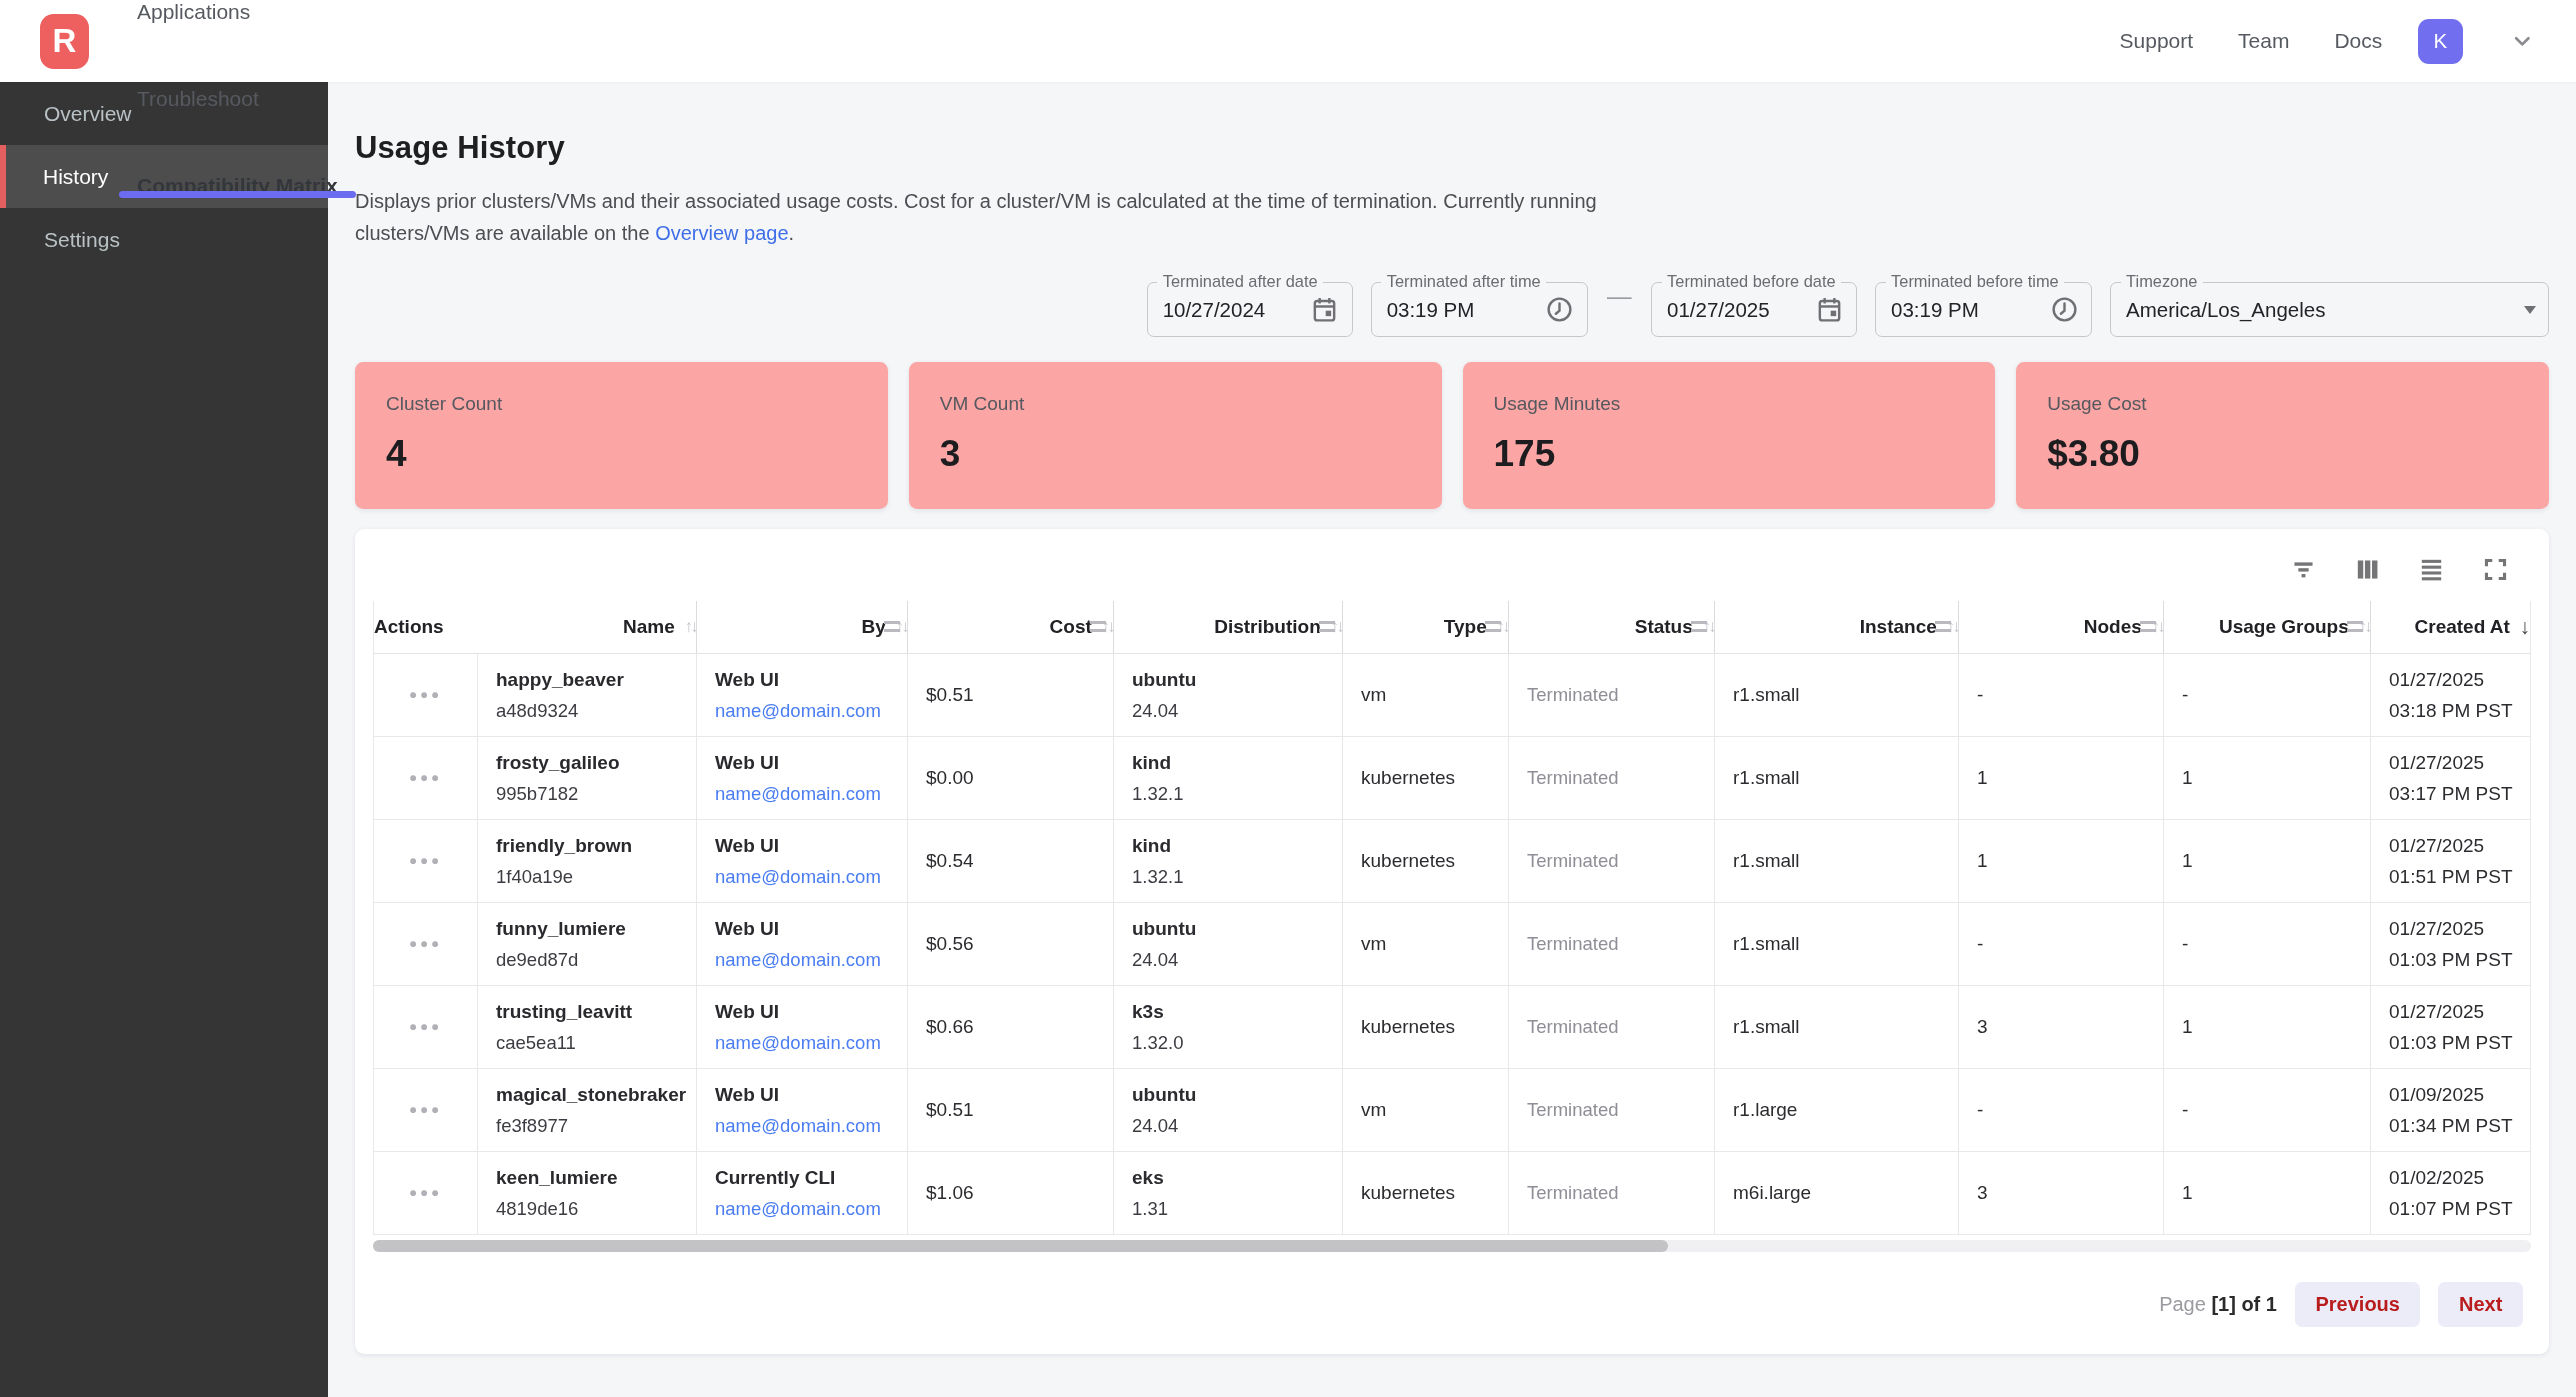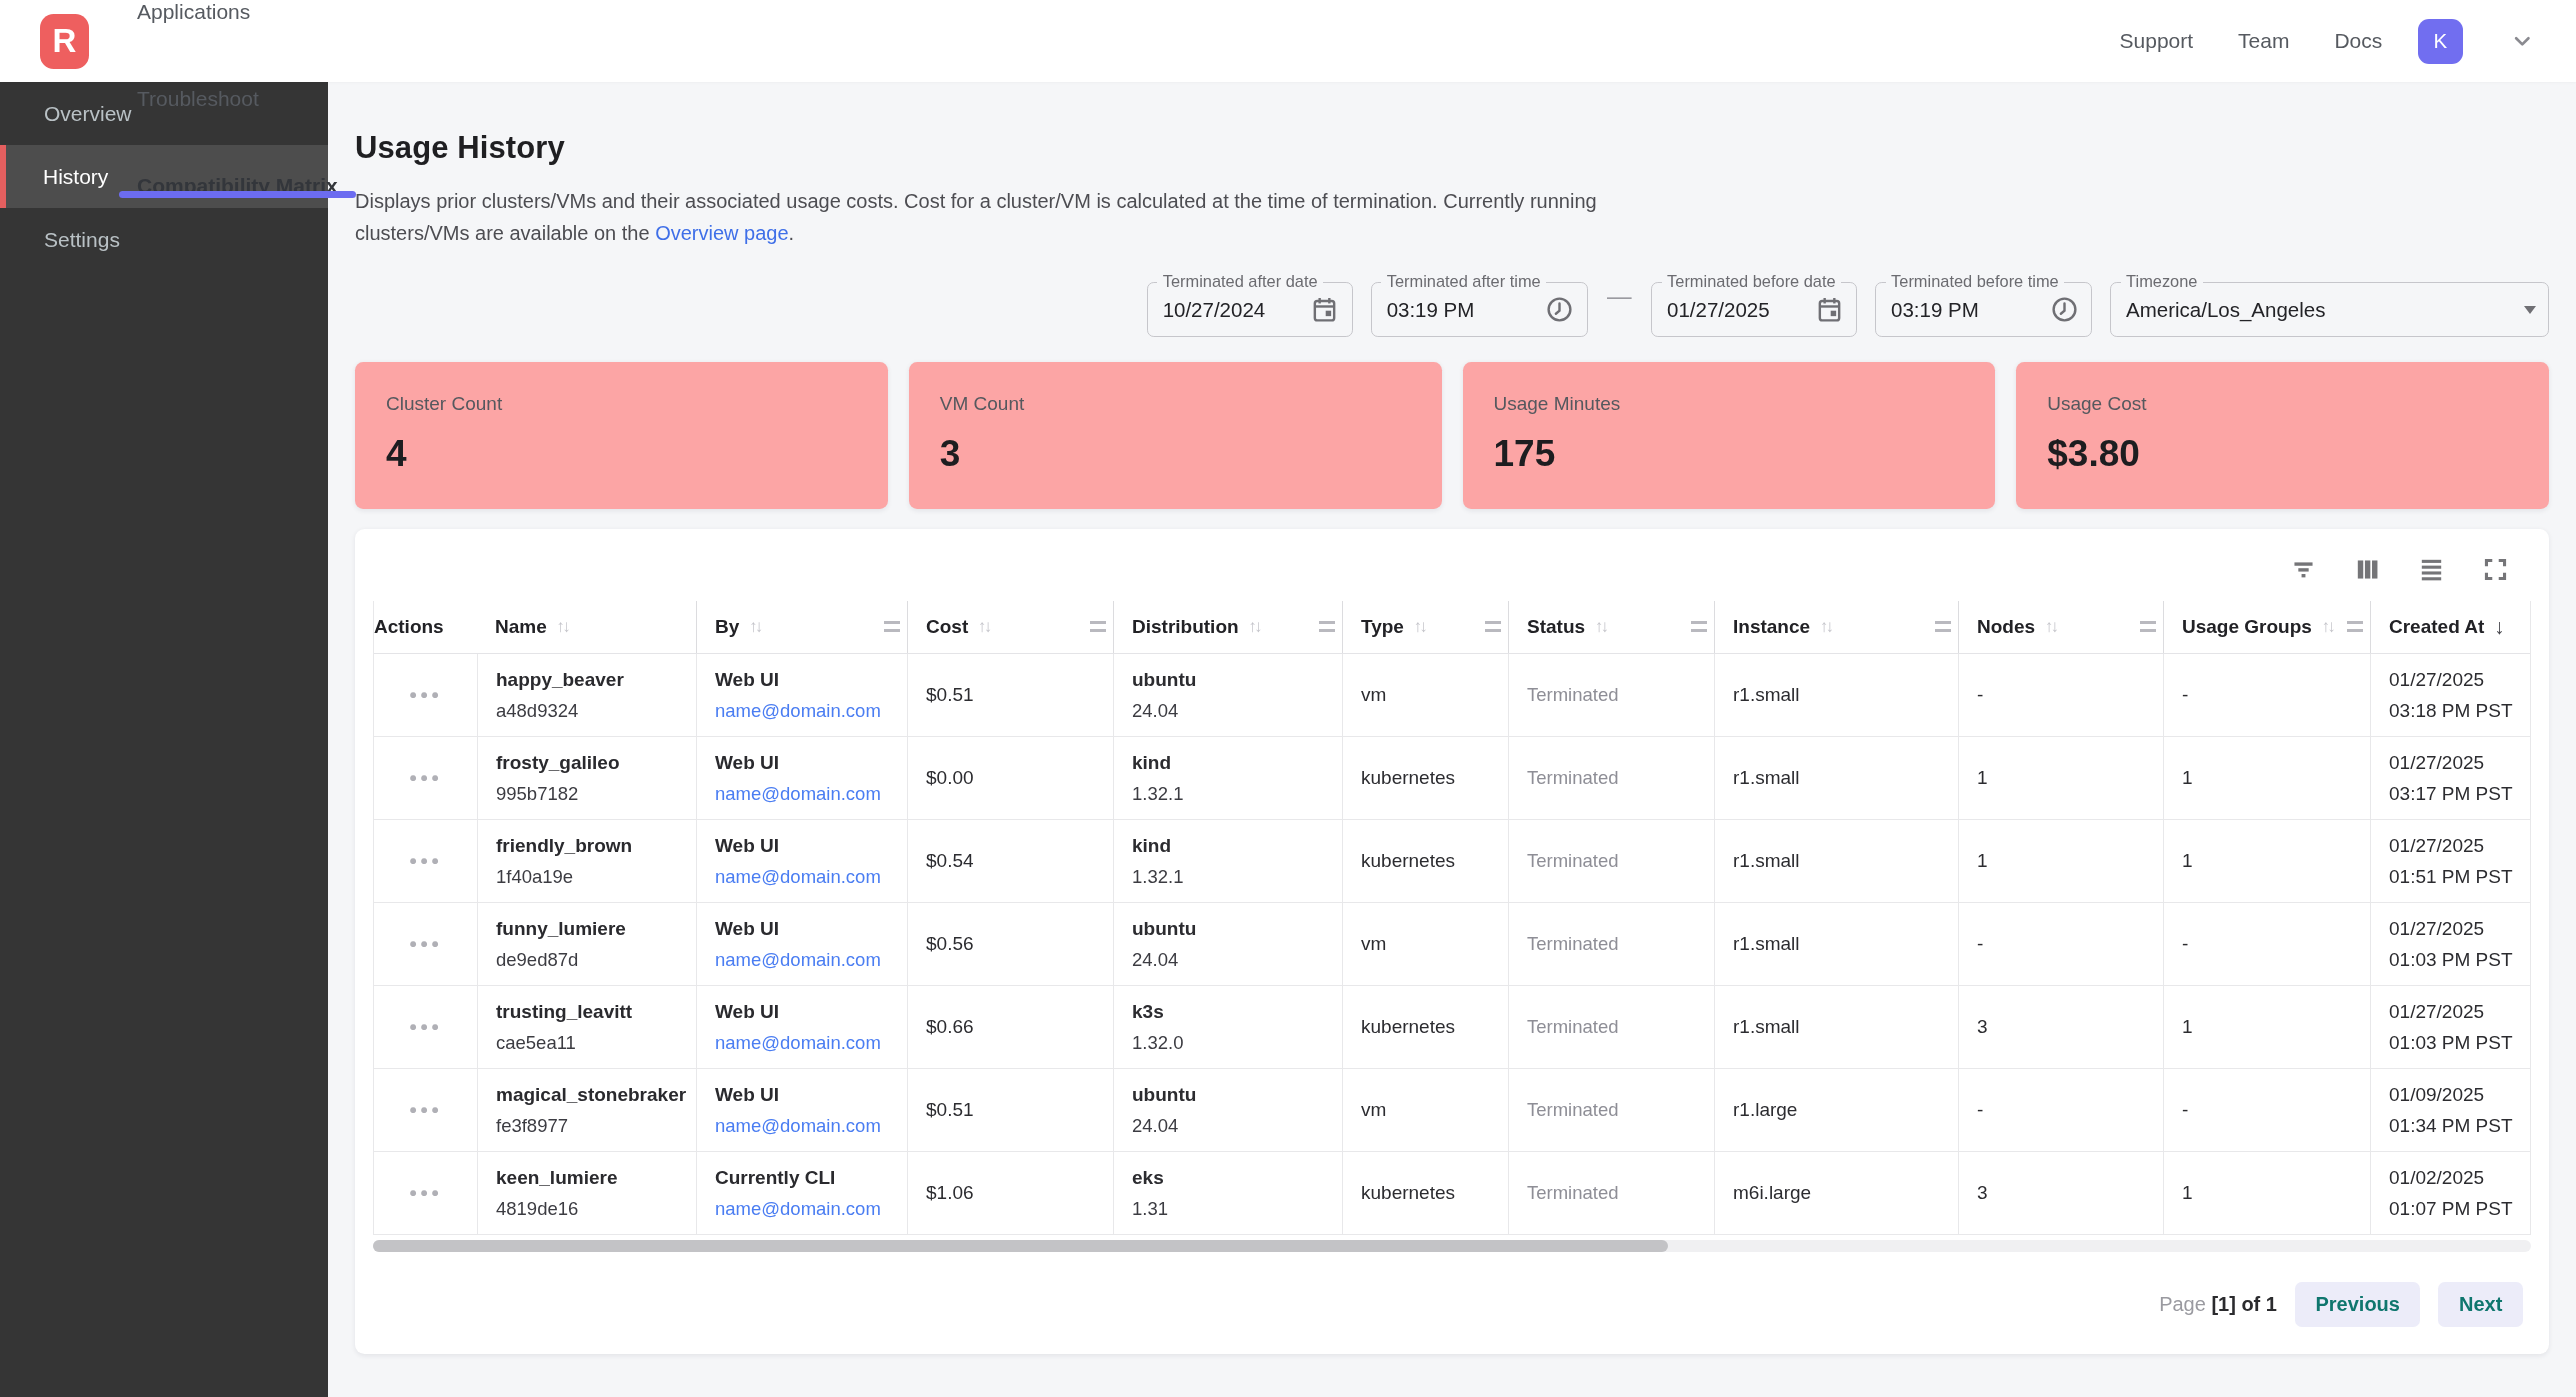--- a/index.html
+++ b/index.html
@@ -65,21 +65,21 @@
   .toolbar { display:flex; justify-content:flex-end; align-items:center; gap:33px;
     height:44px; padding-right:20.5px; }
   .tool-btn { width:31px; height:31px; background:none; border:none; cursor:pointer;
     display:flex; align-items:center; justify-content:center; }
 
   .tbl { margin-top:9.6px; border-left:1.4px solid #e8e8ea; border-right:1.4px solid #e8e8ea; }
   .thead, .tr { display:grid;
     grid-template-columns:103px 219px 211px 206px 229px 166px 206px 244px 205px 207px minmax(0,1fr); }
   .thead { height:53px; border-bottom:1.4px solid #e4e4e7; }
   .th { position:relative; display:flex; align-items:center; padding-left:18px;
-    font-size:19px; font-weight:bold; color:#222226; cursor:pointer; }
+    font-size:19px; font-weight:bold; color:#222226; cursor:pointer;justify-content:flex-end; }
   .th.sep { border-left:1.4px solid #dcdcdf; }
   .sort-pair { margin-left:9.6px; font-size:17px; color:#c4c4ca; letter-spacing:-2.7px; font-weight:normal; }
   .sort-active { margin-left:9.6px; font-size:21px; color:#46464c; font-weight:normal; }
   .col-handle { position:absolute; right:6.8px; top:50%; width:16.4px; height:11px; margin-top:-5.5px;
     border-top:3.4px solid #b9b9bf; border-bottom:3.4px solid #b9b9bf; }
   .tr { height:83px; border-bottom:1.4px solid #e8e8ea; }
   .td { display:flex; align-items:center; padding-left:18px; font-size:19px; color:#2c2c30;
     border-left:1.4px solid #e8e8ea; overflow:hidden; }
   .td:first-child { border-left:none; justify-content:center; padding-left:0; }
   .cell-2l { display:flex; flex-direction:column; gap:8.2px; line-height:23px; }
@@ -90,21 +90,21 @@
   .status { color:#8e8e96; font-size:18.5px; }
   .dots { background:none; border:none; color:#b0b0b6; font-size:13.7px; letter-spacing:2.7px; cursor:pointer; }
 
   .hscroll { margin-top:5.5px; height:12.3px; background:#f0f0f2; border-radius:6.8px; cursor:pointer; }
   .hscroll-thumb { width:60%; height:12.3px; background:#c3c3c6; border-radius:6.8px; cursor:grab; }
 
   .pagination { margin-top:30px; display:flex; justify-content:flex-end; align-items:center;
     gap:18px; padding-right:8.2px; }
   .page-text { font-size:20px; color:#9a9aa0; }
   .page-text b { color:#2b2b2e; }
-  .pg-btn { background:#ececf9; color:#0f766e; border:none; border-radius:6.8px;
+  .pg-btn { background:#ececf9; color:#b91c1c; border:none; border-radius:6.8px;
     font-size:20px; font-weight:bold; padding:11px 20.5px; cursor:pointer;
     font-family:"Liberation Sans","DejaVu Sans",sans-serif; }
 
   svg { display:block; }
 </style>
 </head>
 <body>
 
 <div class="topnav">
   <div class="logo">R</div>

